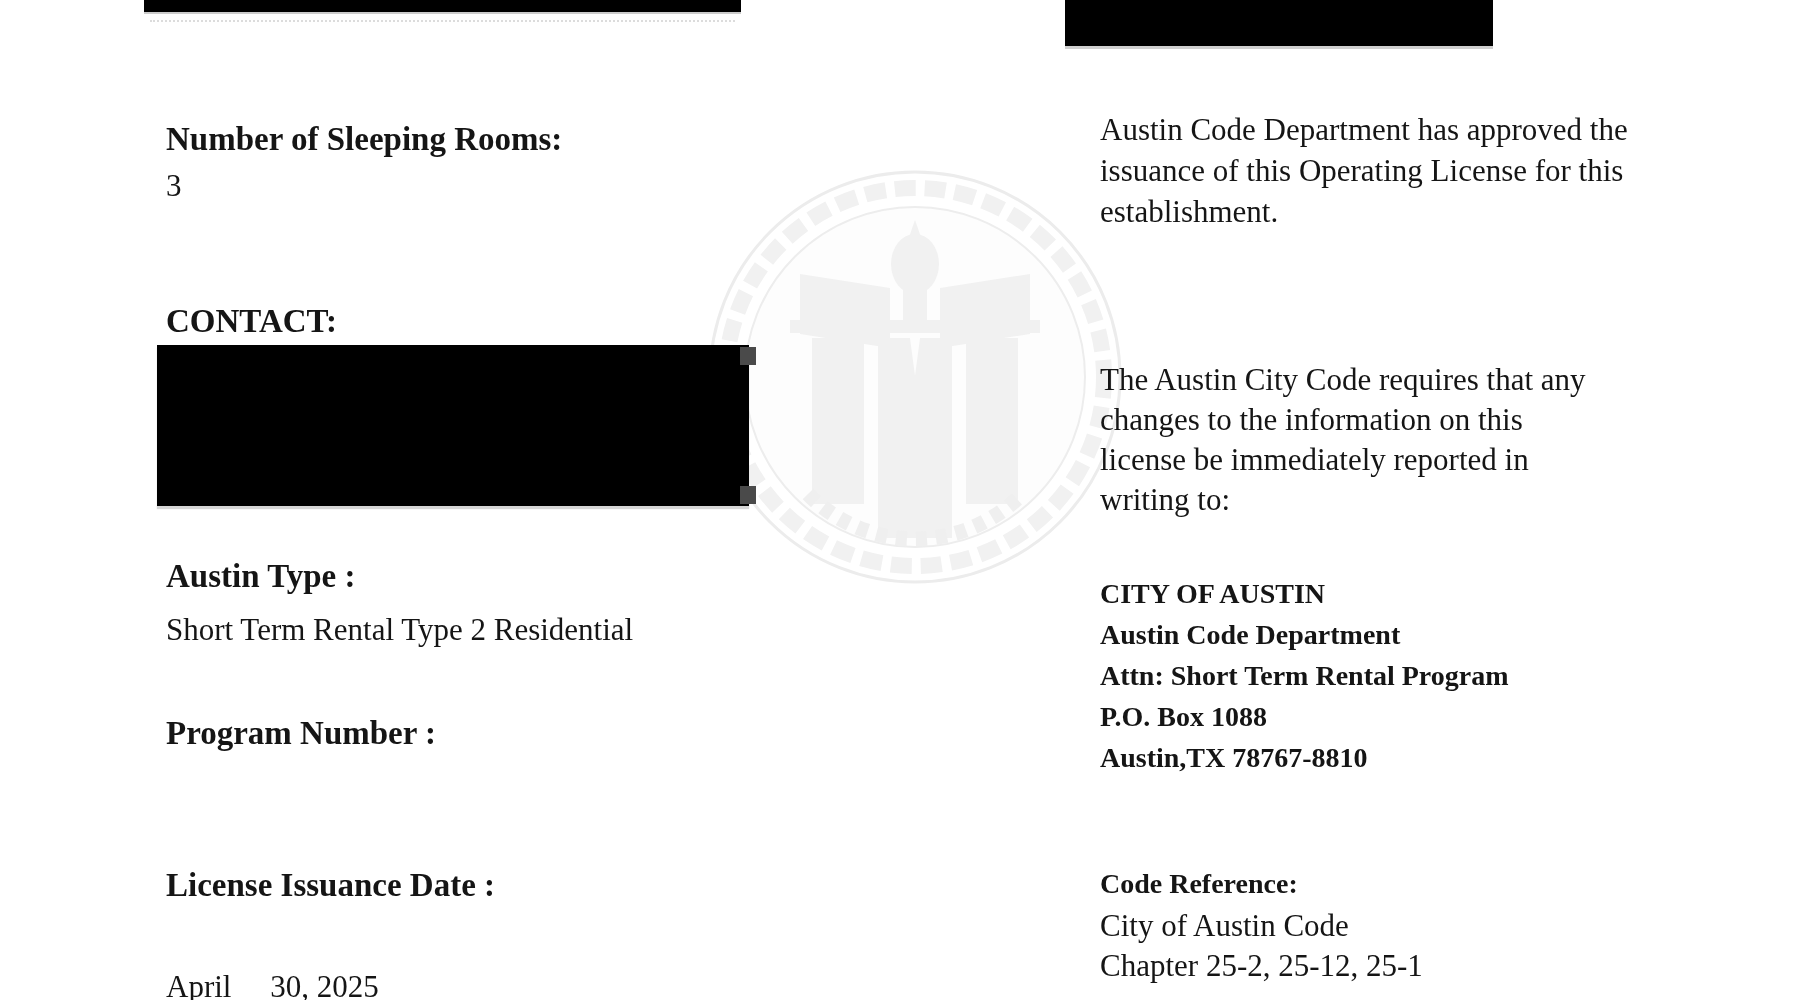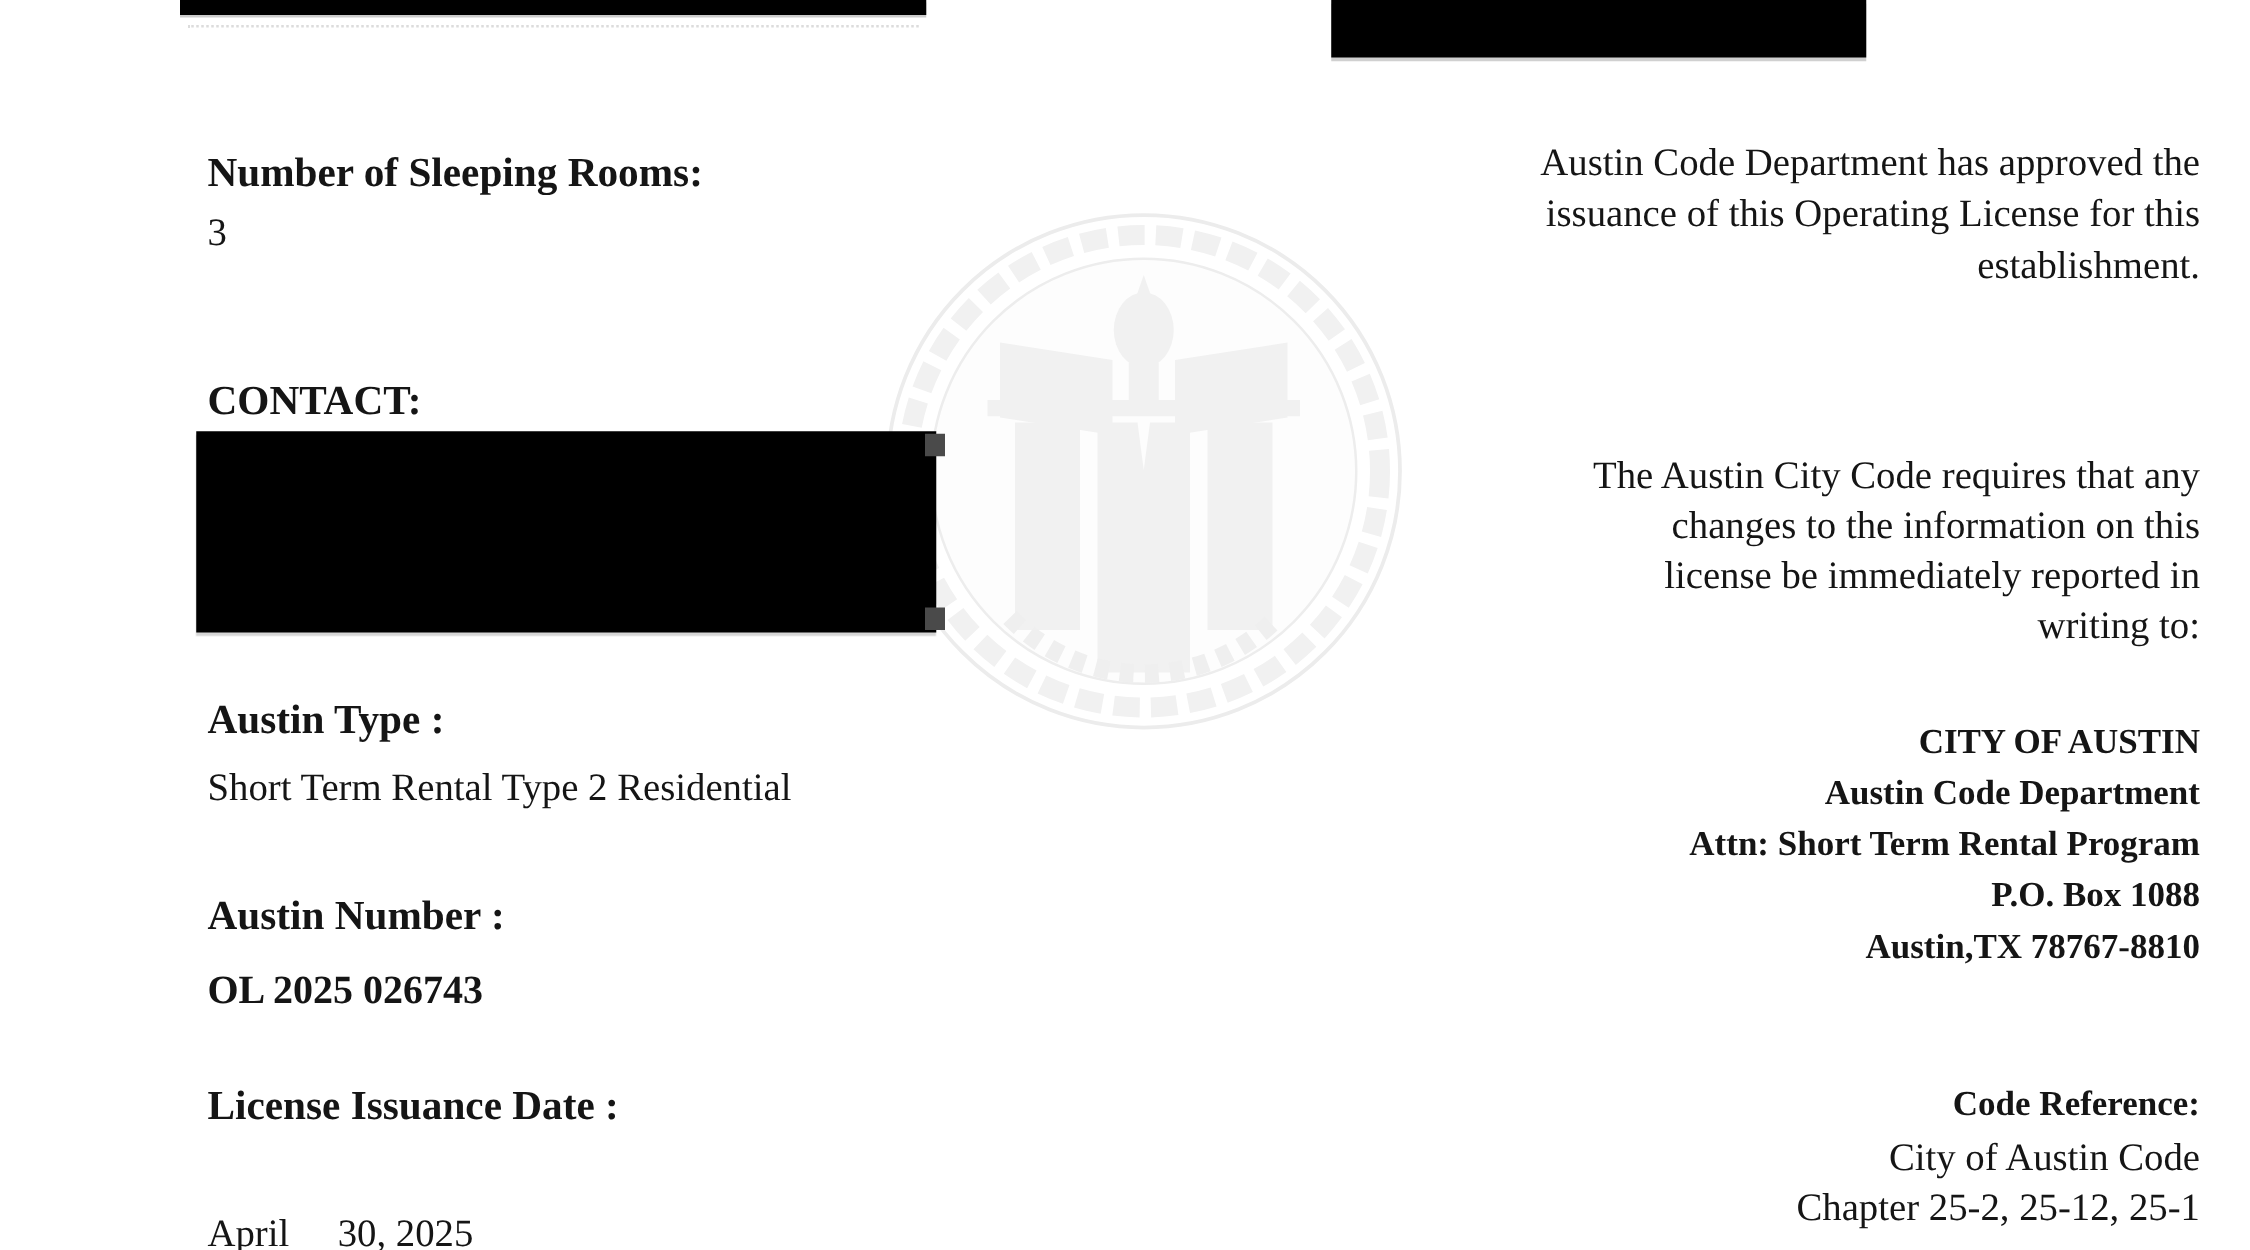--- a/index.html
+++ b/index.html
@@ -8,21 +8,20 @@
     background: #ffffff;
   }
   .page {
     position: relative;
     width: 1800px;
     height: 1000px;
     background: #ffffff;
     overflow: hidden;
     font-family: "Liberation Serif", "DejaVu Serif", serif;
     color: #151515;
-    text-align: right;
   }
 
   
   .redaction {
     background: #000000;
     position: absolute;
   }
   .redaction-top-left {
     left: 144px; top: 0; width: 597px; height: 12px;
     box-shadow: 0 2px 0 rgba(110,110,110,0.35);
@@ -116,22 +115,21 @@
 
   <div class="field-label" style="top:302px">CONTACT:</div>
   <div class="redaction redaction-contact">
     <div class="notch notch-top"></div>
     <div class="notch notch-bottom"></div>
   </div>
 
   <div class="field-label" style="top:557px">Austin Type :</div>
   <div class="field-value" style="top:611px">Short Term Rental Type 2 Residential</div>
 
-  <div class="field-label" style="top:714px">Austin Number :</div>
-  <div class="field-value bold" style="top:772px">OL 2025 026743</div>
+  <div class="field-label" style="top:714px">Program Number :</div>
 
   <div class="field-label" style="top:866px">License Issuance Date :</div>
   <div class="field-value" style="top:968px">April     30, 2025</div>
 
   <div class="rc-line" style="top:151px">issuance of this Operating License for this</div>
   <div class="rc-line" style="top:110px">Austin Code Department has approved the</div>
   <div class="rc-line" style="top:360px">The Austin City Code requires that any</div>
 
   <div class="rc-line" style="top:192px">establishment.</div>
   <div class="rc-line" style="top:400px">changes to the information on this</div>

